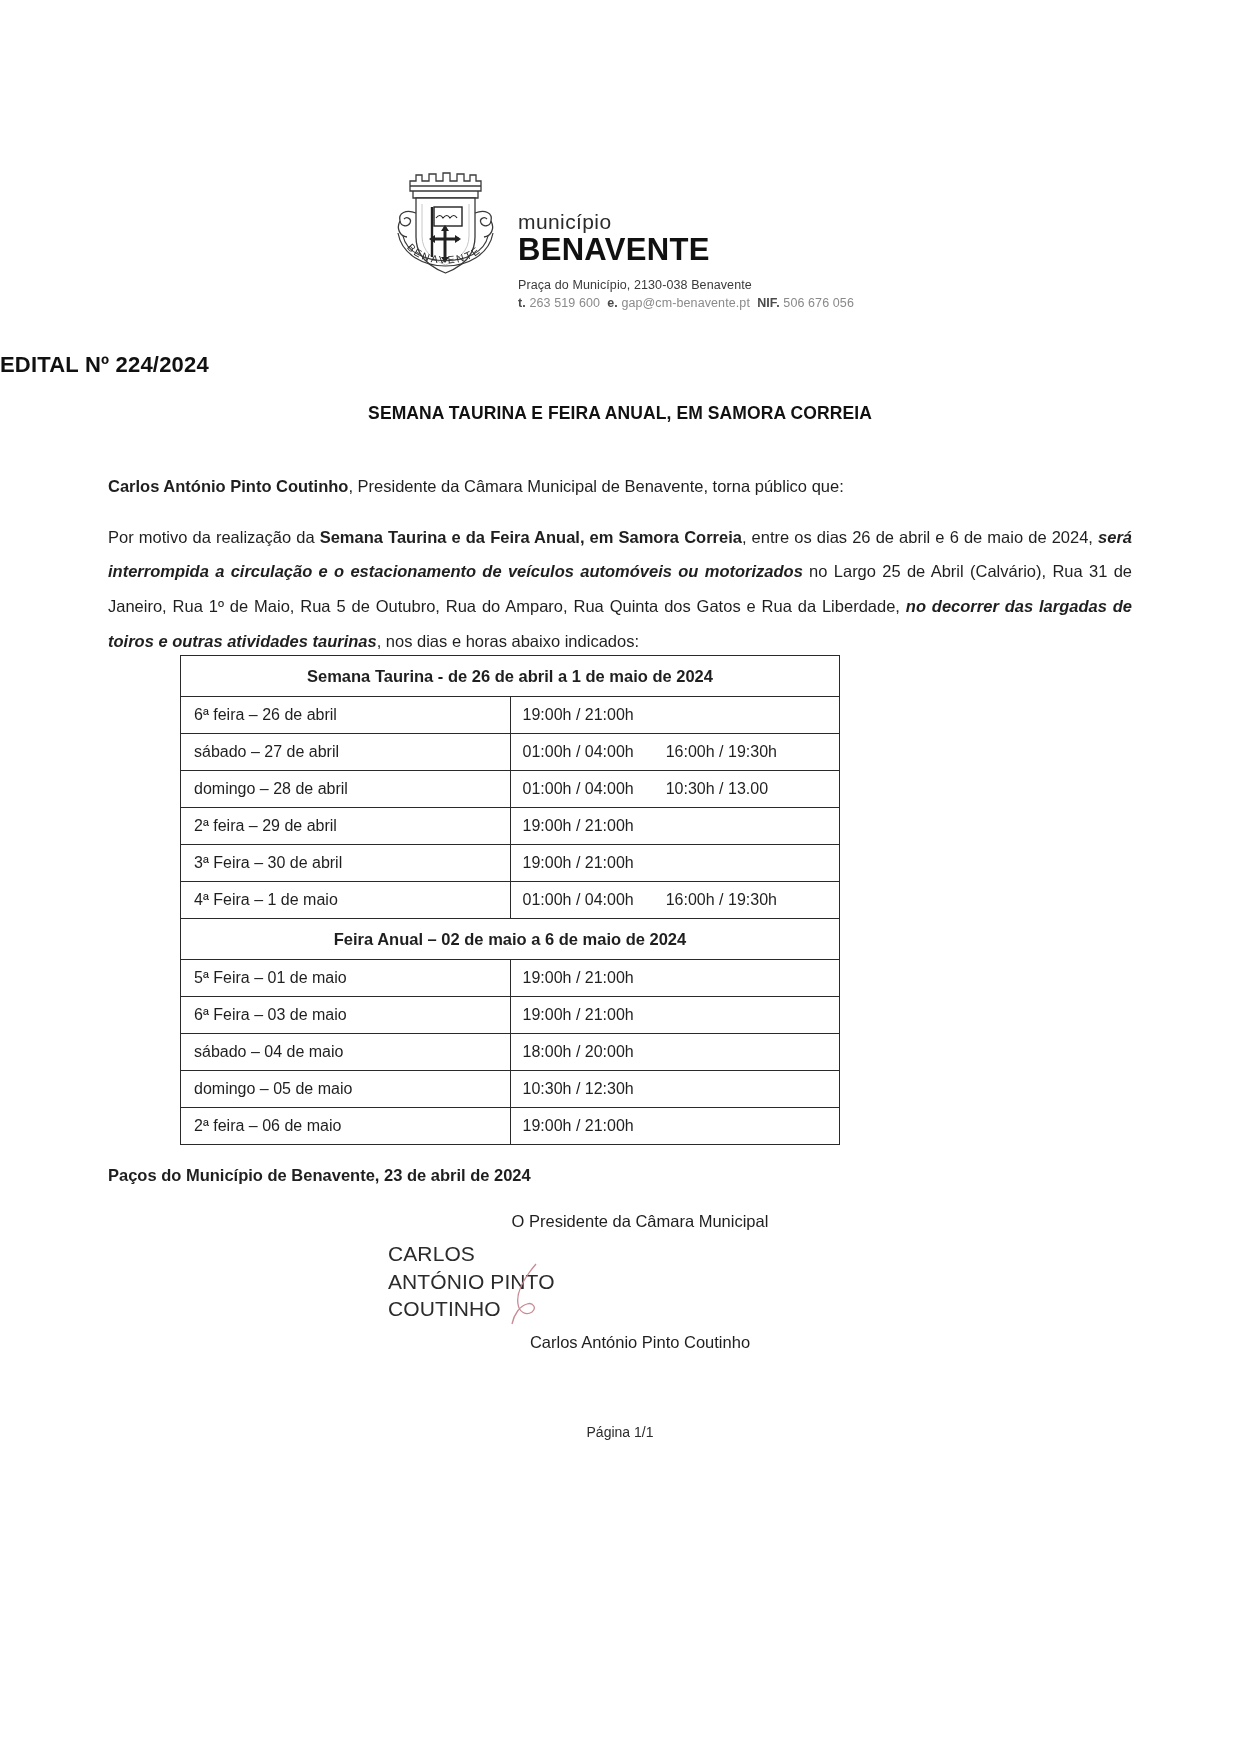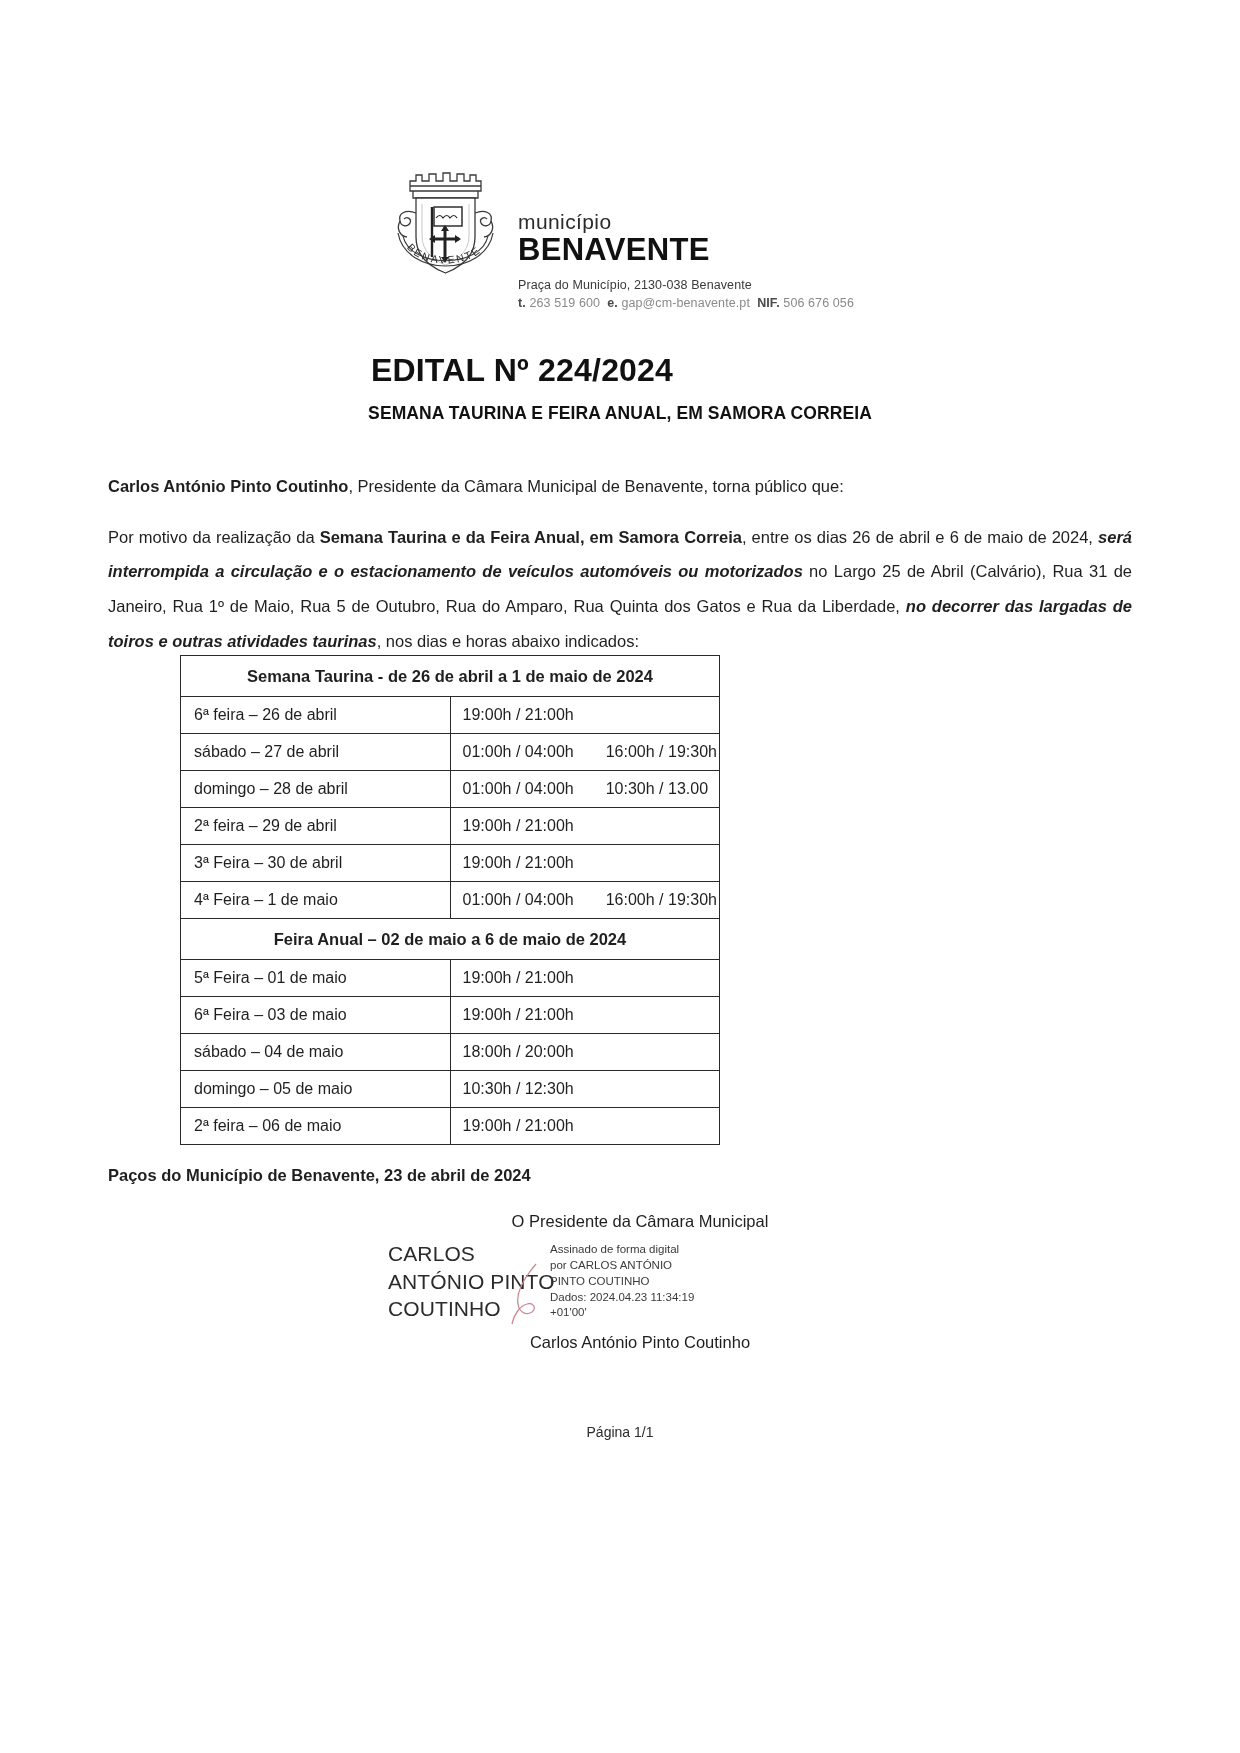--- a/index.html
+++ b/index.html
@@ -70,22 +70,22 @@
     letter-spacing: 0.1px;
   }
   .brand-contact b { color: #4a4a4a; }
 
   
   .doc-title {
     position: absolute;
     top: 352px;
     left: 0;
     width: 1044px;
-    text-align: center;
-    font-size: 32px;
+    text-align: left;
+    font-size: 22px;
     font-weight: bold;
     letter-spacing: 0.2px;
     color: #111111;
   }
   .doc-subtitle {
     position: absolute;
     top: 403px;
     left: 0;
     width: 1240px;
     text-align: center;
@@ -111,21 +111,21 @@
   }
   .para.lead { text-align: left; margin-bottom: 2px; }
   .para b { font-weight: bold; }
   .para .bi { font-weight: bold; font-style: italic; }
 
   
   .sched-wrap {
     position: absolute;
     top: 655px;
     left: 180px;
-    width: 540px;
+    width: 660px;
   }
   table.sched {
     width: 100%;
     border-collapse: collapse;
     table-layout: fixed;
   }
   table.sched td {
     border: 1px solid #2a2a2a;
     height: 36px;
     padding: 0 0 0 12px;
@@ -387,26 +387,19 @@
 
   <div class="sig-title">O Presidente da Câmara Municipal</div>
 
   <div class="sig-stamp">
     <div class="sig-name-big">CARLOS ANTÓNIO PINTO COUTINHO</div>
 
     <svg class="sig-squiggle" viewBox="0 0 44 64">
       <path d="M30 2 C18 16 10 30 12 42 C13 50 20 54 26 50 C31 46 27 40 21 42 C14 44 8 52 6 62" fill="none" stroke="#c98b95" stroke-width="1.3"></path>
     </svg>
 
-    <div class="sig-meta">
-      <div>Assinado de forma digital</div>
-      <div>por CARLOS ANTÓNIO</div>
-      <div>PINTO COUTINHO</div>
-      <div>Dados: 2024.04.23 11:34:19</div>
-      <div>+01'00'</div>
-    </div>
   </div>
 
   <div class="sig-fullname">Carlos António Pinto Coutinho</div>
 
   <div class="page-footer">Página 1/1</div>
 
 </div>
 
 </body></html>

